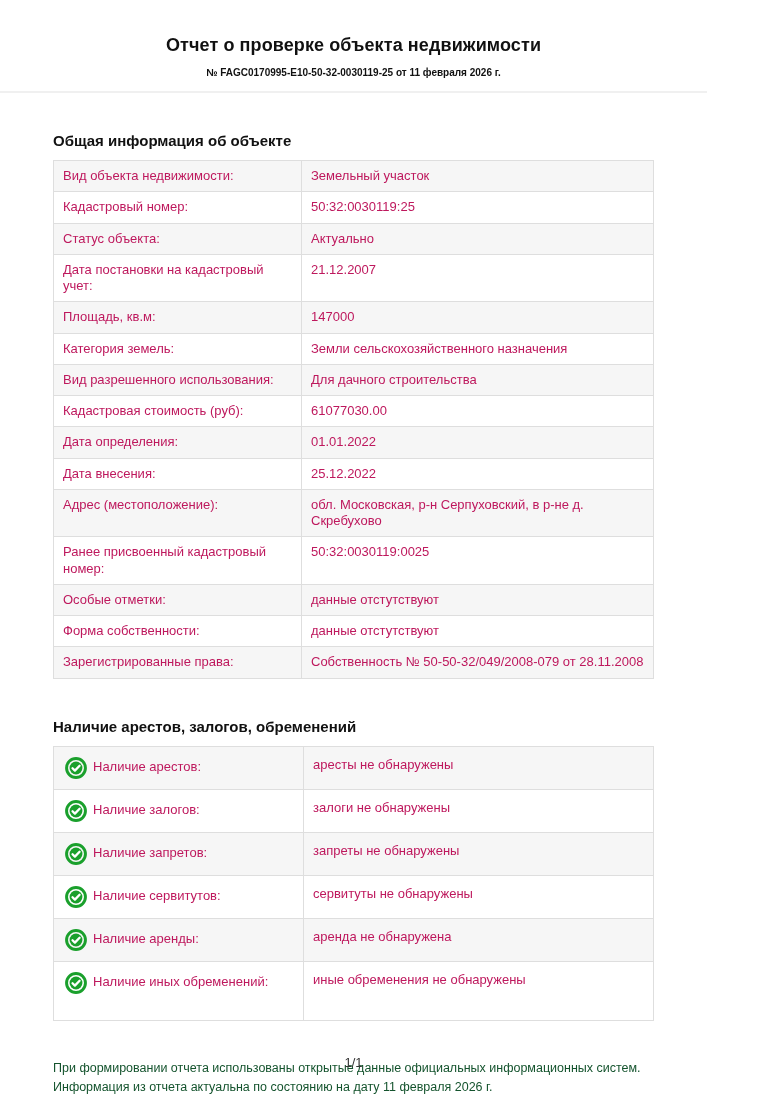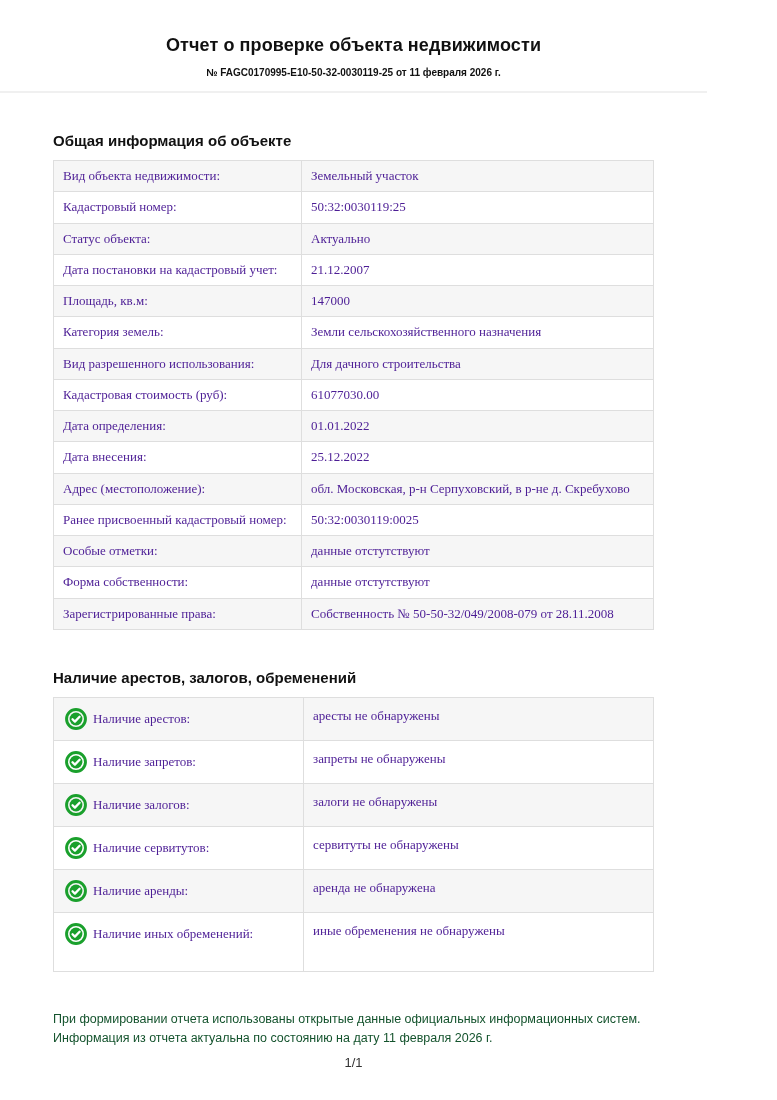--- a/index.html
+++ b/index.html
@@ -44,23 +44,22 @@
   .section-heading {
     margin: 39px 0 11px 0;
     font-size: 15px;
     font-weight: bold;
     color: #111111;
   }
   table.info-table {
     width: 100%;
     border-collapse: collapse;
     font-size: 13px;
-    color: #4c1d95;
+    color: #be185d;
     border: 1px solid #dedede;
-    font-family: Liberation Serif, serif;
   }
   table.info-table td {
     border-top: 1px solid #dedede;
     padding: 7px 9px;
     vertical-align: top;
     line-height: 1.25;
   }
   table.info-table td.label-cell {
     width: 229px;
     border-right: 1px solid #dedede;
@@ -208,39 +207,39 @@
           <tr>
             <td class="label-cell">
               <span class="icon-label">
                 <span class="check-icon">
                   <svg viewBox="0 0 24 24" width="22" height="22" aria-hidden="true">
                       <circle cx="12" cy="12" r="10.3" fill="none" stroke="#1aa02c" stroke-width="3.2"></circle>
                       <circle cx="12" cy="12" r="7" fill="#1aa02c"></circle>
                       <path d="M8.2 12.3 L10.8 14.9 L15.9 9.5" fill="none" stroke="#ffffff" stroke-width="2.5" stroke-linecap="round" stroke-linejoin="round"></path>
                     </svg>
                 </span>
+                <span>Наличие залогов:</span>
+              </span>
+            </td>
+            <td class="value-cell">залоги не обнаружены</td>
+          </tr>
+          <tr>
+            <td class="label-cell">
+              <span class="icon-label">
+                <span class="check-icon">
+                  <svg viewBox="0 0 24 24" width="22" height="22" aria-hidden="true">
+                      <circle cx="12" cy="12" r="10.3" fill="none" stroke="#1aa02c" stroke-width="3.2"></circle>
+                      <circle cx="12" cy="12" r="7" fill="#1aa02c"></circle>
+                      <path d="M8.2 12.3 L10.8 14.9 L15.9 9.5" fill="none" stroke="#ffffff" stroke-width="2.5" stroke-linecap="round" stroke-linejoin="round"></path>
+                    </svg>
+                </span>
                 <span>Наличие запретов:</span>
               </span>
             </td>
             <td class="value-cell">запреты не обнаружены</td>
-          </tr>
-          <tr>
-            <td class="label-cell">
-              <span class="icon-label">
-                <span class="check-icon">
-                  <svg viewBox="0 0 24 24" width="22" height="22" aria-hidden="true">
-                      <circle cx="12" cy="12" r="10.3" fill="none" stroke="#1aa02c" stroke-width="3.2"></circle>
-                      <circle cx="12" cy="12" r="7" fill="#1aa02c"></circle>
-                      <path d="M8.2 12.3 L10.8 14.9 L15.9 9.5" fill="none" stroke="#ffffff" stroke-width="2.5" stroke-linecap="round" stroke-linejoin="round"></path>
-                    </svg>
-                </span>
-                <span>Наличие залогов:</span>
-              </span>
-            </td>
-            <td class="value-cell">залоги не обнаружены</td>
           </tr>
           <tr>
             <td class="label-cell">
               <span class="icon-label">
                 <span class="check-icon">
                   <svg viewBox="0 0 24 24" width="22" height="22" aria-hidden="true">
                       <circle cx="12" cy="12" r="10.3" fill="none" stroke="#1aa02c" stroke-width="3.2"></circle>
                       <circle cx="12" cy="12" r="7" fill="#1aa02c"></circle>
                       <path d="M8.2 12.3 L10.8 14.9 L15.9 9.5" fill="none" stroke="#ffffff" stroke-width="2.5" stroke-linecap="round" stroke-linejoin="round"></path>
                     </svg>

